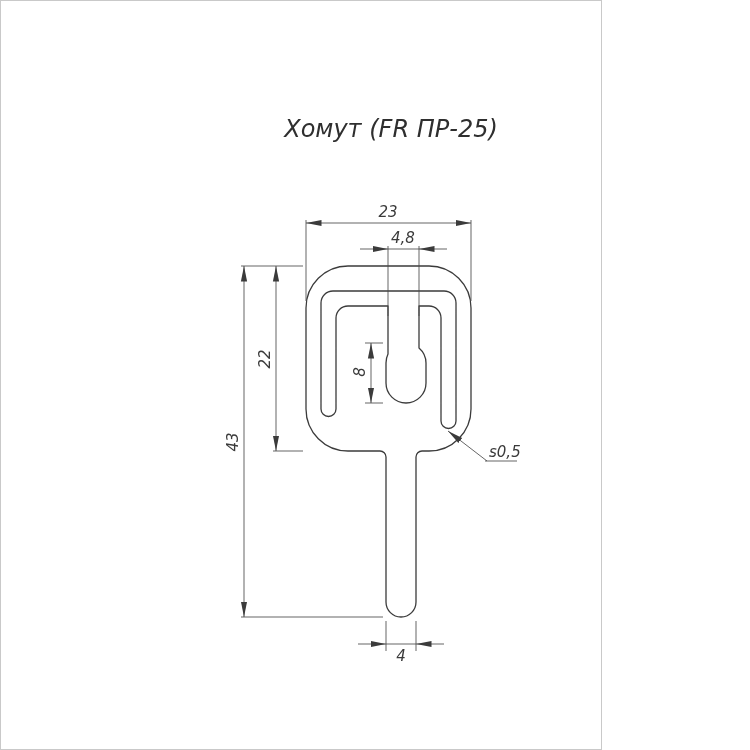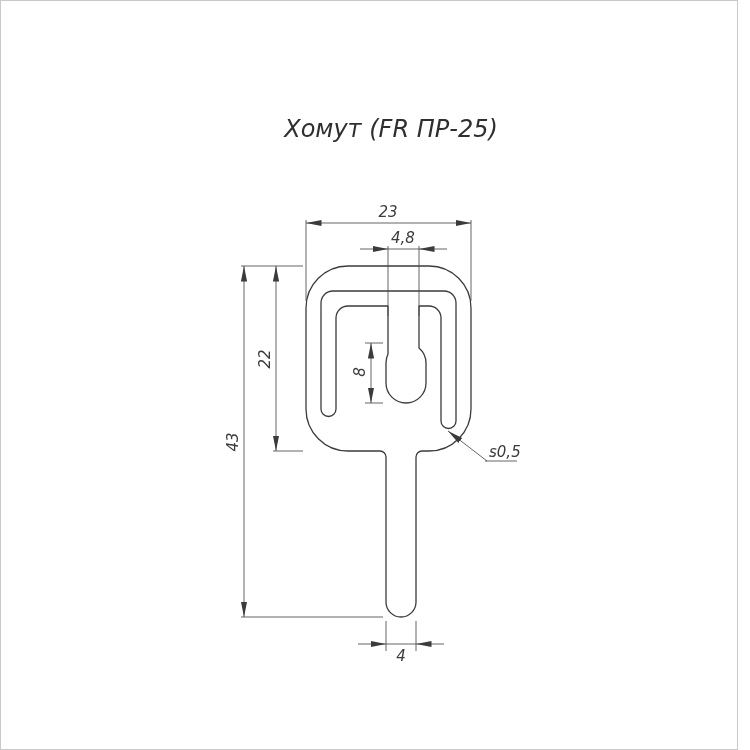--- a/index.html
+++ b/index.html
@@ -3,21 +3,21 @@
 <meta charset="utf-8">
 <style>
   html, body {
     margin: 0;
     padding: 0;
     background: #ffffff;
     font-family: "DejaVu Sans", sans-serif;
   }
   .stage {
     position: relative;
-    width: 738px;
+    width: 602px;
     height: 750px;
     box-sizing: border-box;
     border: 1px solid #c9c9c9;
     background: #ffffff;
     overflow: hidden;
   }
   svg { display: block; }
   .contour {
     fill: none;
     stroke: #3b3b3b;

